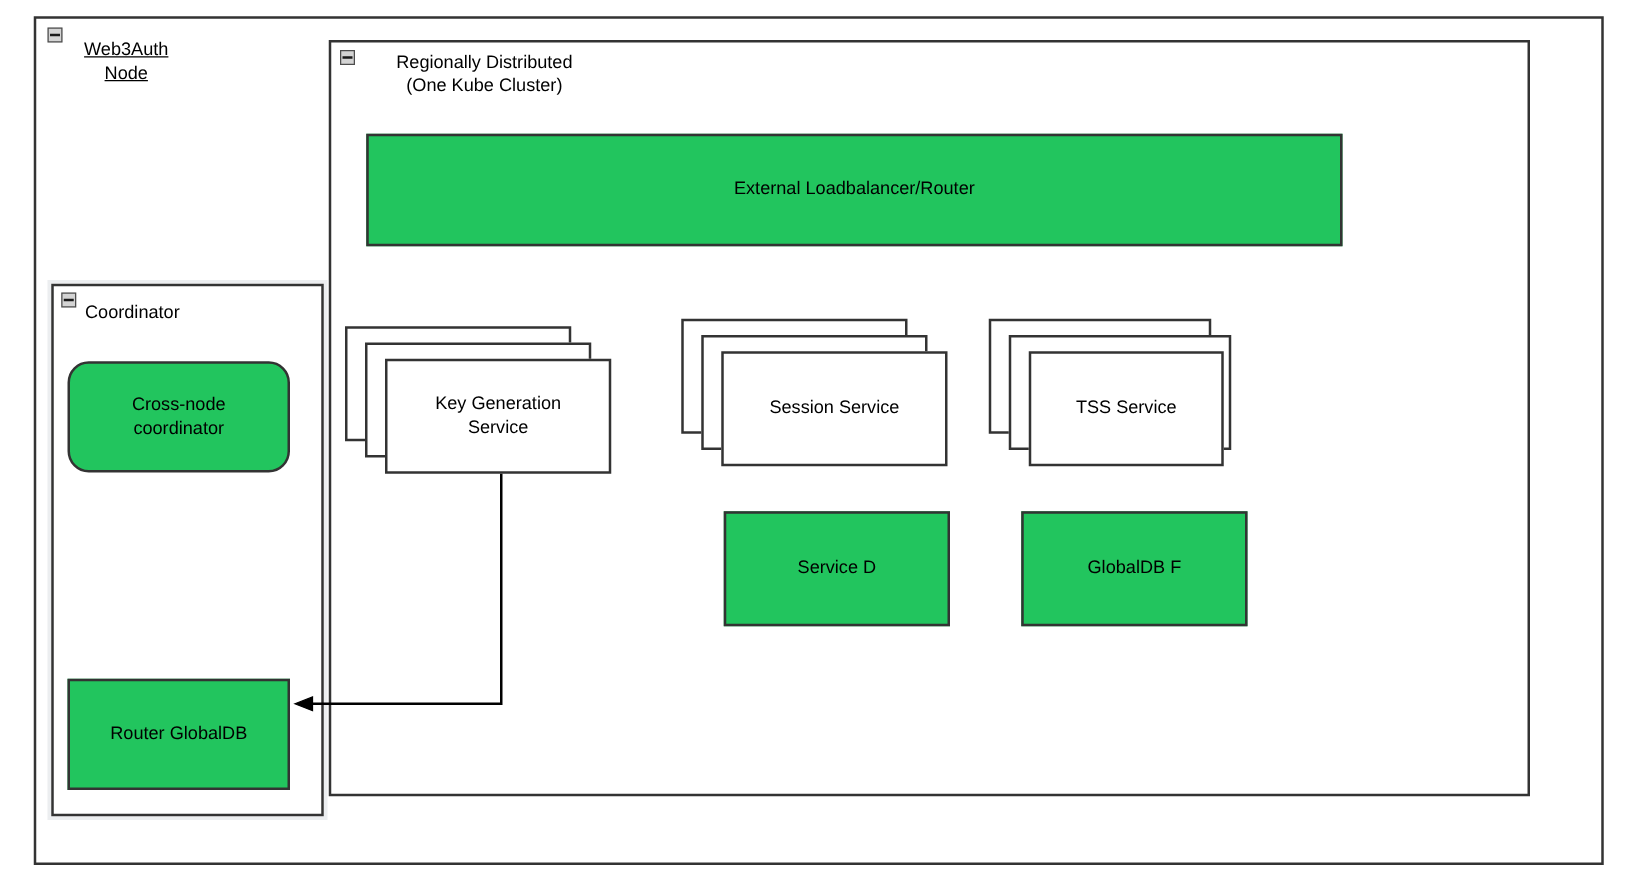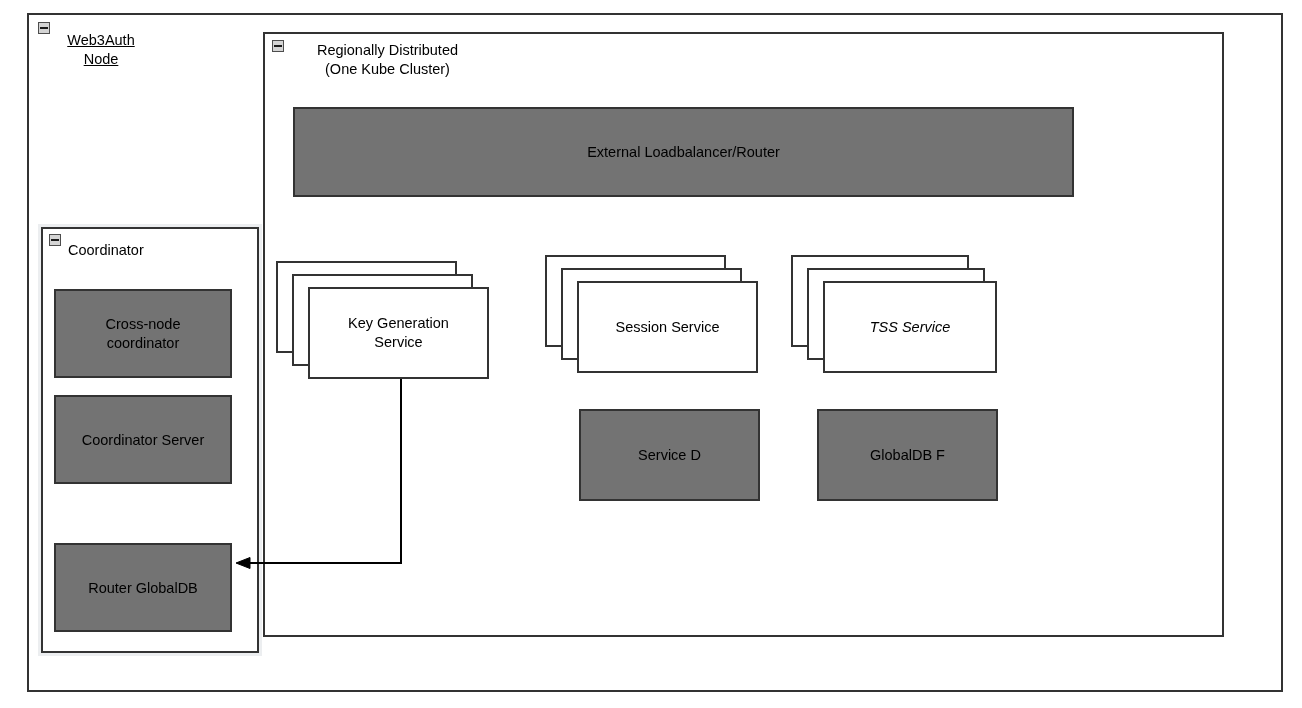--- a/index.html
+++ b/index.html
@@ -16,21 +16,21 @@
     width: 1302px;
     height: 708px;
     background: #ffffff;
     overflow: hidden;
   }
 
   
   .box {
     position: absolute;
     box-sizing: border-box;
-    background: #737373;
+    background: #22c55e;
     border: 2px solid #333333;
   }
   .container-box {
     position: absolute;
     box-sizing: border-box;
     background: #ffffff;
     border: 2px solid #333333;
   }
   
   .halo {
@@ -151,46 +151,43 @@
     <div class="card back2" style="width:181px; height:92px;"></div>
     <div class="card back1" style="width:181px; height:92px;"></div>
     <div class="card front" style="width:181px; height:92px;">
       <div class="node-text">Session Service</div>
     </div>
   </div>
 
   <div class="stack" style="left:791px; top:255px; width:210px; height:124px;">
     <div class="card back2" style="width:178px; height:92px;"></div>
     <div class="card back1" style="width:178px; height:92px;"></div>
-    <div class="card front" style="width:174px; height:92px;font-style:italic;">
+    <div class="card front" style="width:156px; height:92px;">
       <div class="node-text">TSS Service</div>
     </div>
   </div>
 
   <div class="box" style="left:563px; top:409px; width:181px; height:92px;margin-left:16px;">
     <div class="node-text">Service D</div>
   </div>
 
   <div class="box" style="left:817px; top:409px; width:181px; height:92px;">
     <div class="node-text">GlobalDB F</div>
   </div>
 
   <div class="halo" style="left:38px; top:224px; width:224px; height:432px;"></div>
   <div class="container-box" style="left:41px; top:227px; width:218px; height:426px;"></div>
   <div class="collapse-icon" style="left:49px; top:234px;"></div>
   <div class="label" style="left:68px; top:241px;">Coordinator</div>
 
-  <div class="box" style="left:54px; top:289px; width:178px; height:89px;">
+  <div class="box" style="left:54px; top:289px; width:178px; height:89px;border-radius:17px;">
     <div class="node-text">Cross-node
 coordinator</div>
   </div>
 
-  <div class="box" style="left:54px; top:395px; width:178px; height:89px;">
-    <div class="node-text">Coordinator Server</div>
-  </div>
 
   <div class="box" style="left:54px; top:543px; width:178px; height:89px;">
     <div class="node-text">Router GlobalDB</div>
   </div>
 
   <svg class="connector" style="left:0; top:0; width:1302px; height:708px;" viewBox="0 0 1302 708">
     <path d="M 401 379 L 401 563 L 243 563"></path>
     <polygon points="236,563 250,557.5 250,568.5"></polygon>
   </svg>
 

